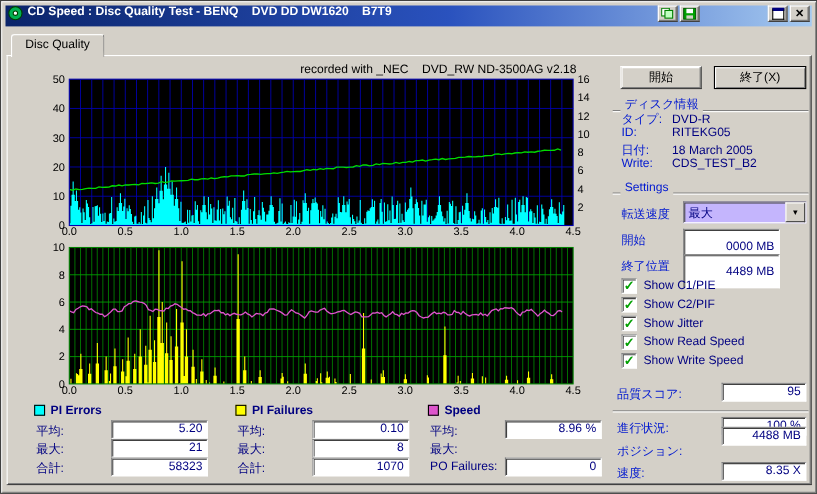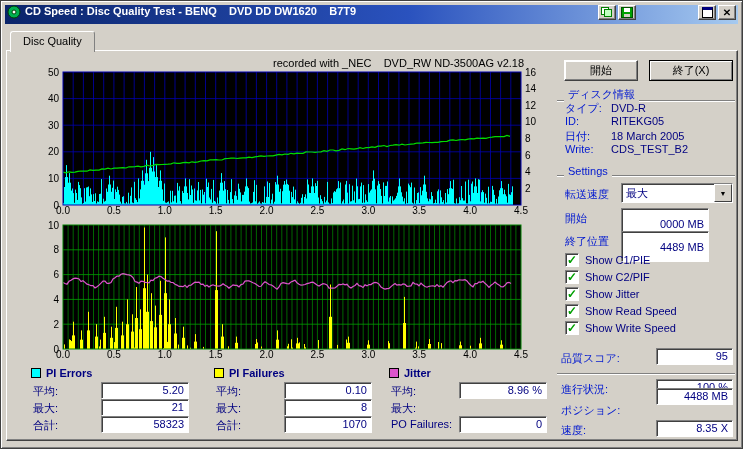--- a/index.html
+++ b/index.html
@@ -46,21 +46,21 @@
   .ghdr{position:absolute;display:flex;align-items:flex-end;z-index:3;}
   .ghdr-text{font-size:11px;color:#0018d0;margin:0 4px;white-space:nowrap;}
   .gline{height:0;border-top:1px solid #808080;border-bottom:1px solid #ffffff;}
   .gline.w6{width:7px;} .gline.grow{flex:1;}
 
   .btn{position:absolute;height:21px;background:#d4d0c8;border:1px solid;
     border-color:#ffffff #404040 #404040 #ffffff;box-shadow:inset -1px -1px 0 #808080, inset 1px 1px 0 #ffffff;
     font-size:11px;font-family:inherit;color:#000;z-index:3;cursor:default;}
   .btn-default{border:1px solid #000;box-shadow:inset 1px 1px 0 #ffffff, inset -1px -1px 0 #808080;}
 
-  .combo{position:absolute;left:620px;top:182px;width:112px;height:20px;background:#ffffff;border:1px solid;
+  .combo{position:absolute;left:620px;top:182px;width:112px;height:20px;background:#c4b5fd;border:1px solid;
     border-color:#808080 #ffffff #ffffff #808080;box-shadow:inset 1px 1px 0 #404040;display:flex;z-index:3;box-sizing:border-box;}
   .combo-text{flex:1;font-size:11px;color:#000080;padding:2px 4px;overflow:hidden;white-space:nowrap;}
   .combo-btn{width:16px;background:#d4d0c8;border:1px solid;border-color:#ffffff #404040 #404040 #ffffff;
     display:flex;align-items:center;justify-content:center;font-size:7px;color:#000;cursor:default;}
 
   .num-field{position:absolute;width:88px;height:31px;z-index:3;}
   input.field{outline:none;}
 
   .cb-row{position:absolute;left:564px;display:flex;align-items:center;height:14px;z-index:3;cursor:default;}
   .cb-box{width:12px;height:12px;background:#fff;border:1px solid;border-color:#808080 #ffffff #ffffff #808080;
@@ -339,21 +339,21 @@
       </div>
     <div class="stat-row" style="top:49px;">
         <span class="s-label">合計:</span>
         <span class="field s-field">1070</span>
       </div>
   </div>
 
   <div class="stat-group" style="left:388px;">
     <div class="legend-row">
       <span class="swatch" style="background: rgb(221, 85, 204);"></span>
-      <span>Jitter</span>
+      <span>Speed</span>
     </div>
     <div class="stat-row" style="top:15px;">
         <span class="s-label">平均:</span>
         <span class="field s-field">8.96 %</span>
       </div>
     <div class="stat-row" style="top:32px;">
         <span class="s-label">最大:</span>
       </div>
     <div class="stat-row" style="top:49px;">
         <span class="s-label">PO Failures:</span>

